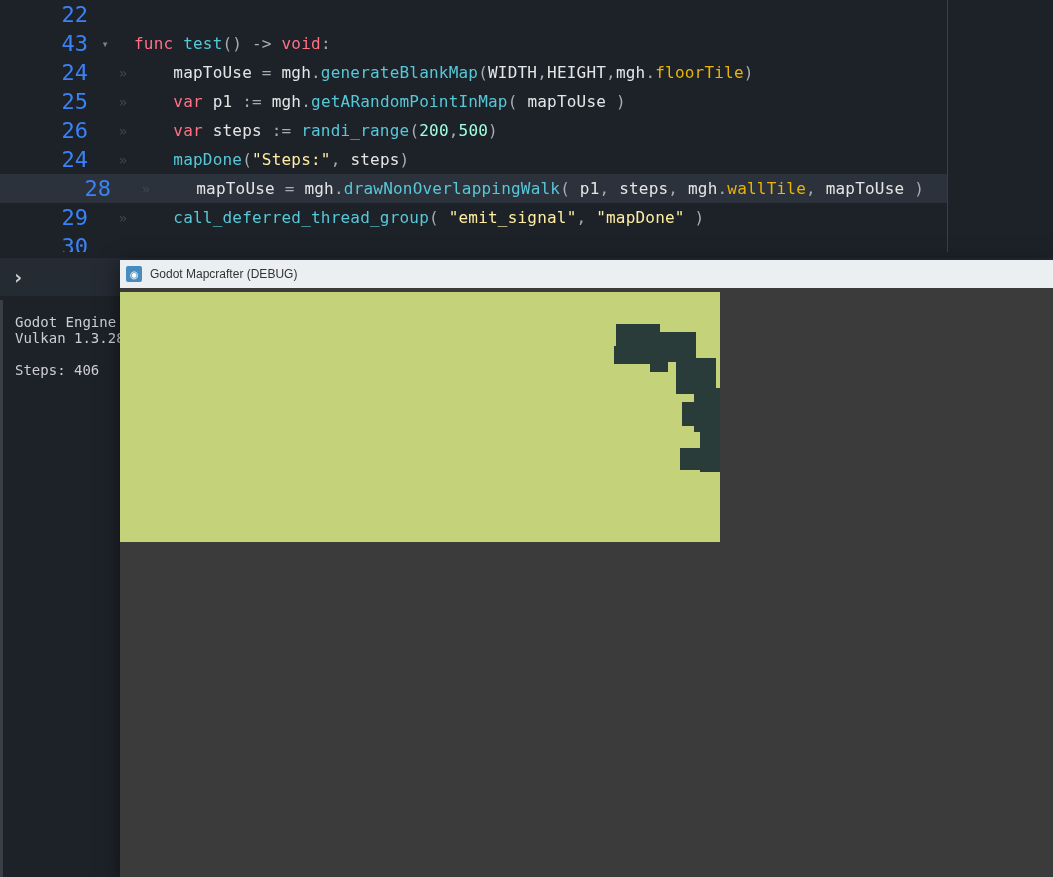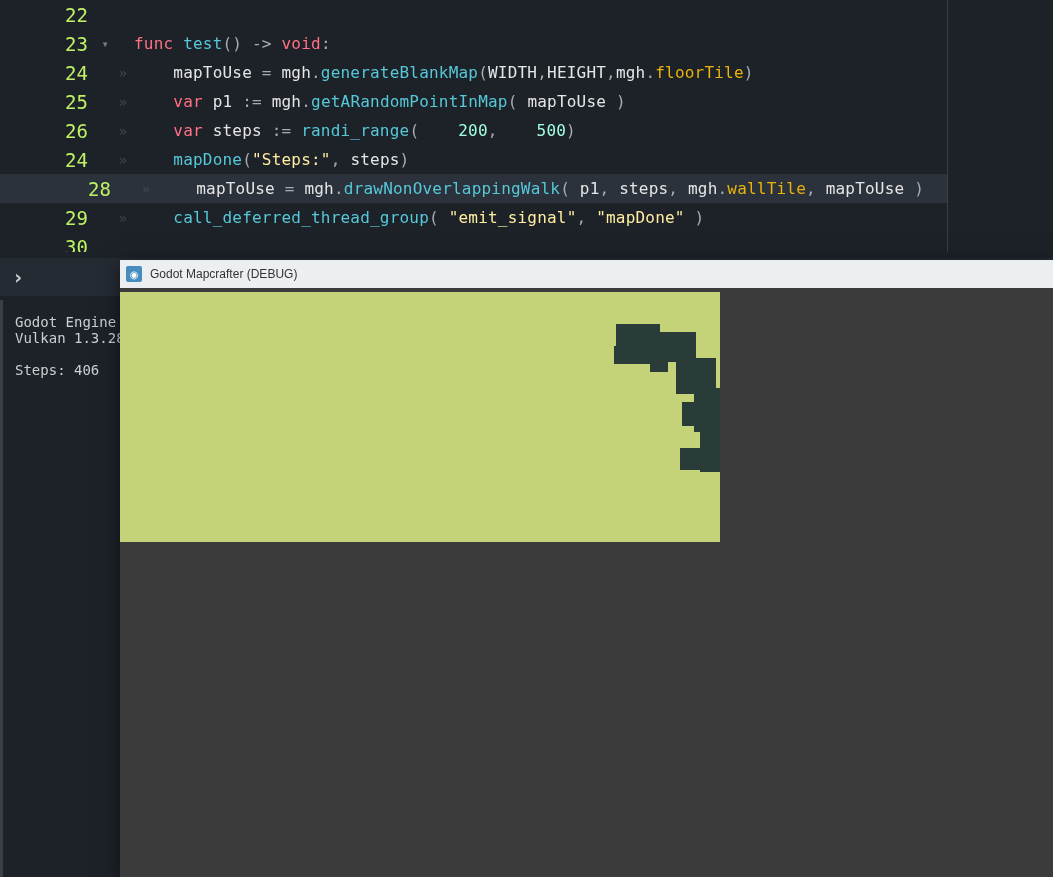--- a/index.html
+++ b/index.html
@@ -31,22 +31,22 @@
   .line {
     display: flex;
     align-items: center;
     height: 29px;
     white-space: pre;
   }
   .line-num {
     width: 96px;
     text-align: right;
     padding-right: 8px;
-    color: #bef264;
-    font-size: 19px;
+    color: #3b82f6;
+    font-size: 22px;
   }
   .fold-col {
     width: 18px;
     display: flex;
     align-items: center;
     justify-content: center;
     color: #7a7f88;
     font-size: 12px;
   }
   .indent-col {
@@ -61,21 +61,21 @@
     padding-left: 2px;
     font-size: 16px;
     letter-spacing: 0.2px;
   }
   .kw-red { color: #ff7085; }
   .fn-cyan { color: #56c8d8; }
   .paren { color: #a8abb0; }
   .txt { color: #e5e5e5; }
   .str { color: #ffeda1; }
   .mem { color: #eab308; }
-  .num-lit { color: #a1ffe0; margin-left: 39px; }
+  .num-lit { color: #a1ffe0; }
   .highlighted { background: #2b323b; justify-content: center; }
   .collapse-bar {
     position: absolute;
     top: 258px;
     left: 0;
     width: 1053px;
     height: 38px;
     background: #252b33;
     display: flex;
     align-items: center;
@@ -142,21 +142,21 @@
     background: #2a3c3a;
   }
   .indent-sym::before { content: "»"; }
   .chev::before { content: "›"; font-size: 20px; font-weight: bold; }
 </style>
 </head>
 <body>
 
 <div class="editor" id="editor-lines">
     <div class="line"><div class="line-num">22</div><div class="fold-col"></div><div class="indent-col"></div><div class="code"></div></div>
-    <div class="line"><div class="line-num">23</div><div class="fold-col">▾</div><div class="indent-col"></div><div class="code"><span class="kw-red">func </span><span class="fn-cyan">test</span><span class="paren">()</span><span class="paren"> -&gt; </span><span class="kw-red">void</span><span class="paren">:</span></div></div>
+    <div class="line"><div class="line-num">43</div><div class="fold-col">▾</div><div class="indent-col"></div><div class="code"><span class="kw-red">func </span><span class="fn-cyan">test</span><span class="paren">()</span><span class="paren"> -&gt; </span><span class="kw-red">void</span><span class="paren">:</span></div></div>
     <div class="line"><div class="line-num">24</div><div class="fold-col"></div><div class="indent-col"><span class="indent-sym"></span></div><div class="code"><span class="txt">    mapToUse </span><span class="paren">=</span><span class="txt"> mgh</span><span class="paren">.</span><span class="fn-cyan">generateBlankMap</span><span class="paren">(</span><span class="txt">WIDTH</span><span class="paren">,</span><span class="txt">HEIGHT</span><span class="paren">,</span><span class="txt">mgh</span><span class="paren">.</span><span class="mem">floorTile</span><span class="paren">)</span></div></div>
     <div class="line"><div class="line-num">25</div><div class="fold-col"></div><div class="indent-col"><span class="indent-sym"></span></div><div class="code"><span class="txt">    </span><span class="kw-red">var</span><span class="txt"> p1 </span><span class="paren">:=</span><span class="txt"> mgh</span><span class="paren">.</span><span class="fn-cyan">getARandomPointInMap</span><span class="paren">(</span><span class="txt"> mapToUse </span><span class="paren">)</span></div></div>
     <div class="line"><div class="line-num">26</div><div class="fold-col"></div><div class="indent-col"><span class="indent-sym"></span></div><div class="code"><span class="txt">    </span><span class="kw-red">var</span><span class="txt"> steps </span><span class="paren">:=</span><span class="txt"> </span><span class="fn-cyan">randi_range</span><span class="paren">(</span><span class="num-lit">200</span><span class="paren">,</span><span class="num-lit">500</span><span class="paren">)</span></div></div>
     <div class="line"><div class="line-num">24</div><div class="fold-col"></div><div class="indent-col"><span class="indent-sym"></span></div><div class="code"><span class="txt">    </span><span class="fn-cyan">mapDone</span><span class="paren">(</span><span class="str">"Steps:"</span><span class="paren">,</span><span class="txt"> steps</span><span class="paren">)</span></div></div>
     <div class="line highlighted"><div class="line-num">28</div><div class="fold-col"></div><div class="indent-col"><span class="indent-sym"></span></div><div class="code"><span class="txt">    mapToUse </span><span class="paren">=</span><span class="txt"> mgh</span><span class="paren">.</span><span class="fn-cyan">drawNonOverlappingWalk</span><span class="paren">(</span><span class="txt"> p1</span><span class="paren">,</span><span class="txt"> steps</span><span class="paren">,</span><span class="txt"> mgh</span><span class="paren">.</span><span class="mem">wallTile</span><span class="paren">,</span><span class="txt"> mapToUse </span><span class="paren">)</span></div></div>
     <div class="line"><div class="line-num">29</div><div class="fold-col"></div><div class="indent-col"><span class="indent-sym"></span></div><div class="code"><span class="txt">    </span><span class="fn-cyan">call_deferred_thread_group</span><span class="paren">(</span><span class="txt"> </span><span class="str">"emit_signal"</span><span class="paren">,</span><span class="txt"> </span><span class="str">"mapDone"</span><span class="txt"> </span><span class="paren">)</span></div></div>
     <div class="line"><div class="line-num">30</div><div class="fold-col"></div><div class="indent-col"></div><div class="code"></div></div>
   </div>
 <div class="gutter-right"></div>
 

